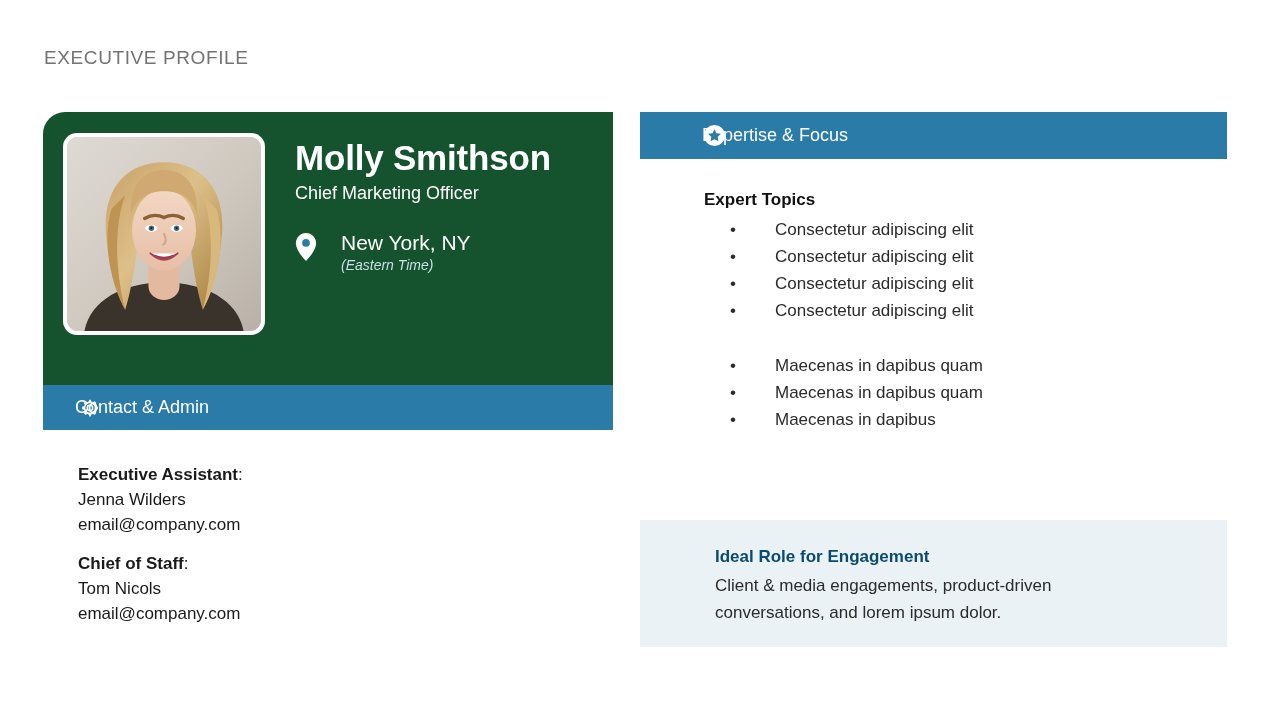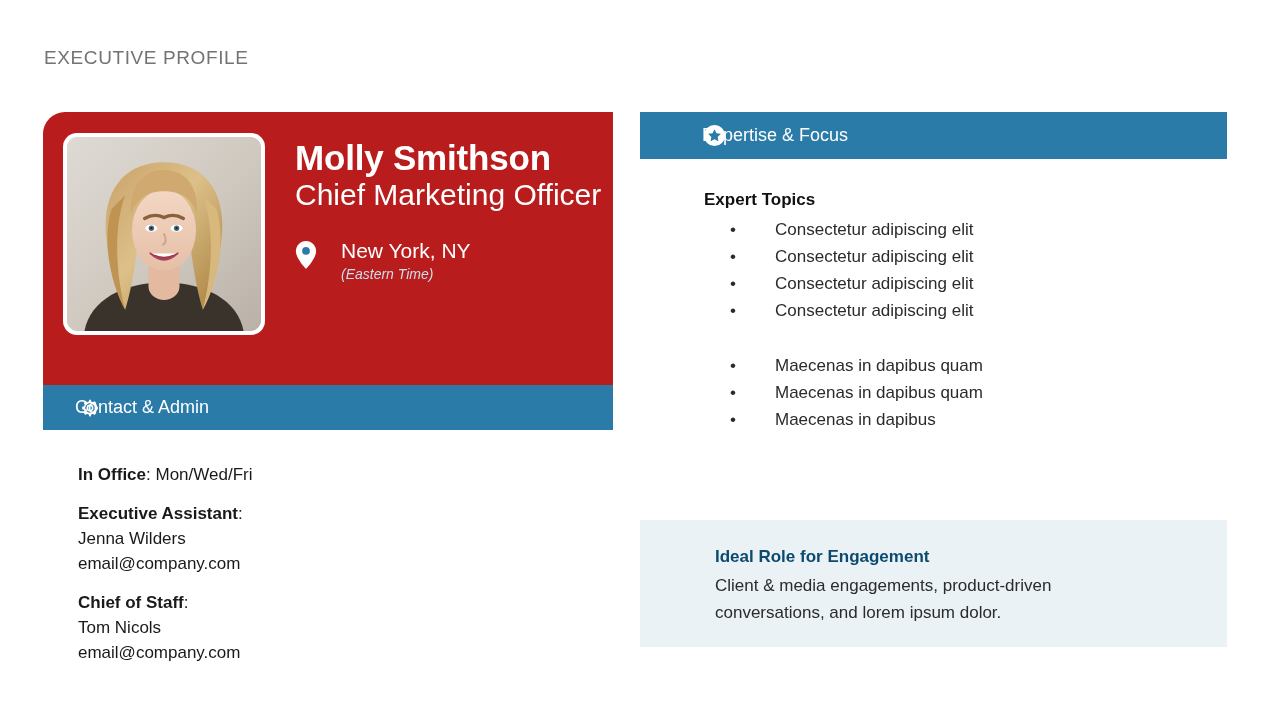--- a/index.html
+++ b/index.html
@@ -27,21 +27,21 @@
     white-space: nowrap;
   }
 
   
   .profile-card {
     position: absolute;
     left: 43px;
     top: 112px;
     width: 570px;
     height: 279px;
-    background: #b91c1c;
+    background: #14532d;
     border-top-left-radius: 22px;
     box-sizing: border-box;
     display: flex;
     align-items: flex-start;
   }
   .avatar-frame {
     margin-left: 20px;
     margin-top: 21px;
     width: 202px;
     height: 202px;
@@ -67,23 +67,24 @@
     color: #ffffff;
   }
   .profile-name {
     font-size: 35px;
     font-weight: bold;
     line-height: 1.12;
     letter-spacing: -0.2px;
     white-space: nowrap;
   }
   .profile-title {
-    font-size: 30px;
+    font-size: 18px;
     font-weight: 400;
     line-height: 1.2;
+    margin-top: 6px;
     white-space: nowrap;
   }
   .profile-location {
     margin-top: 26px;
     display: flex;
     align-items: flex-start;
   }
   .pin-icon {
     width: 22px;
     height: 30px;
@@ -302,23 +303,20 @@
     <svg viewBox="0 0 24 24" width="22" height="22" aria-hidden="true">
       <path fill="#ffffff" d="M12 8.2a3.8 3.8 0 1 0 0 7.6 3.8 3.8 0 0 0 0-7.6zm0 5.9a2.1 2.1 0 1 1 0-4.2 2.1 2.1 0 0 1 0 4.2z"></path>
       <path fill="#ffffff" d="M20.6 13.4l-.1-1.4.1-1.4-2.2-.5a6.7 6.7 0 0 0-.7-1.7l1.2-1.9-2-2-1.9 1.2c-.5-.3-1.1-.6-1.7-.7L12.8 3h-1.6l-.5 2c-.6.1-1.2.4-1.7.7L7.1 4.5l-2 2 1.2 1.9c-.3.5-.6 1.1-.7 1.7l-2.2.5.1 1.4-.1 1.4 2.2.5c.1.6.4 1.2.7 1.7l-1.2 1.9 2 2 1.9-1.2c.5.3 1.1.6 1.7.7l.5 2.2h1.6l.5-2.2c.6-.1 1.2-.4 1.7-.7l1.9 1.2 2-2-1.2-1.9c.3-.5.6-1.1.7-1.7l2.2-.5zM12 17.2A5.2 5.2 0 1 1 12 6.8a5.2 5.2 0 0 1 0 10.4z"></path>
     </svg>
   </span>
   <span class="bar-label">Contact &amp; Admin</span>
 </div>
 
 <div class="contact-block">
 
-  <div class="contact-group">
-    <div class="contact-line"><b>In Office</b><span>: </span><span>Mon/Wed/Fri</span></div>
-  </div>
 
   <div class="contact-group">
     <div class="contact-line"><b>Executive Assistant</b><span>:</span></div>
     <div class="contact-line">Jenna Wilders</div>
     <div class="contact-line">email@company.com</div>
   </div>
 
   <div class="contact-group">
     <div class="contact-line"><b>Chief of Staff</b><span>:</span></div>
     <div class="contact-line">Tom Nicols</div>

